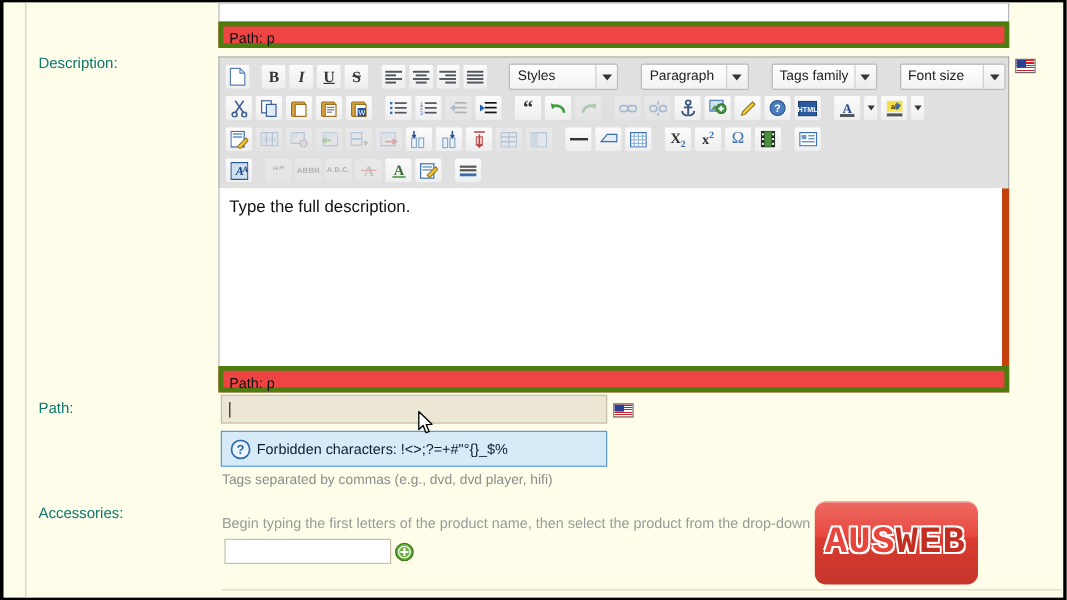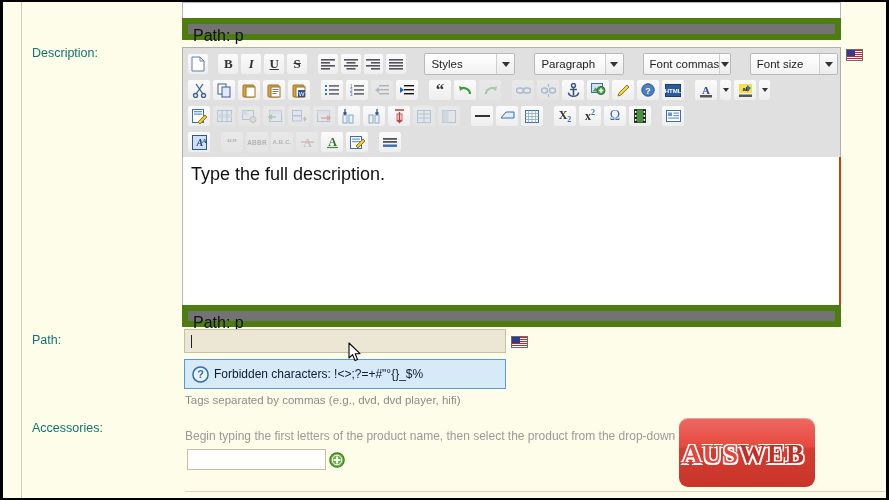--- a/index.html
+++ b/index.html
@@ -36,24 +36,24 @@
     position: absolute;
     font-size: 12.5px;
     color: #0f766e;
     white-space: nowrap;
   }
   .label.italic { font-style: italic; font-size: 12px; line-height: 14px; white-space: normal; width: 160px;}
 
   
   .path-bar {
     position: absolute;
-    background: #737373;
-    border: 6px solid #4d7c0f;
-    box-sizing: border-box;
-    font-size: 16px;
+    background: #ef4444;
+    border: 4px solid #4d7c0f;
+    box-sizing: border-box;
+    font-size: 12px;
     color: #111;
     padding: 3px 5px 0 5px;
   }
   .editor-white-strip {
     position: absolute;
     background: #ffffff;
     border: 1px solid #b6b6b6;
     border-bottom: none;
     box-sizing: border-box;
   }
@@ -115,23 +115,23 @@
   }
   .tbtn.split {
     width: 13px;
     background: linear-gradient(#fbfbfb,#eeeeee);
   }
 
   .editor-body {
     position: absolute;
     background: #ffffff;
     border-left: 1px solid #b6b6b6;
-    border-right: 2px solid #c2410c;
-    box-sizing: border-box;
-    font-size: 18px;
+    border-right: 6px solid #c2410c;
+    box-sizing: border-box;
+    font-size: 14px;
     color: #111;
     padding: 7px 8px;
   }
 
   
   .tags-input {
     position: absolute;
     background: #ece6d4;
     border: 1px solid #c8bfa6;
     box-sizing: border-box;
@@ -215,22 +215,22 @@
     overflow: hidden;
   }
   .logo .gloss {
     position: absolute; left: 0; top: 0; right: 0; height: 45%;
     background: linear-gradient(to bottom, rgba(255,255,255,.20), rgba(255,255,255,0));
   }
   .logo .wordmark {
     position: absolute;
     right: 10px;
     bottom: 19px;
-    font-family: Liberation Serif, serif;
-    font-size: 27px;
+    font-family: Liberation Mono, monospace;
+    font-size: 31px;
     font-weight: bold;
     letter-spacing: 1px;
     line-height: 1;
     white-space: nowrap;
     text-align: center;
   }
   .logo .wm-aus {
     color: #e8453c;
     text-shadow:
       -1.5px -1.5px 0 #ffffff,  1.5px -1.5px 0 #ffffff,
@@ -328,21 +328,21 @@
             <i class="caretdn"></i>
           </span>
       </div>
       <div class="tsel" style="width:98px;align-items:center;">
         <span class="txt">Paragraph</span>
         <span class="arrowbox">
             <i class="caretdn"></i>
           </span>
       </div>
       <div class="tsel" style="width:97px;">
-        <span class="txt">Font commas</span>
+        <span class="txt">Tags family</span>
         <span class="arrowbox">
             <i class="caretdn"></i>
           </span>
       </div>
       <div class="tsel" style="width:97px;">
         <span class="txt">Font size</span>
         <span class="arrowbox">
             <i class="caretdn"></i>
           </span>
       </div>

